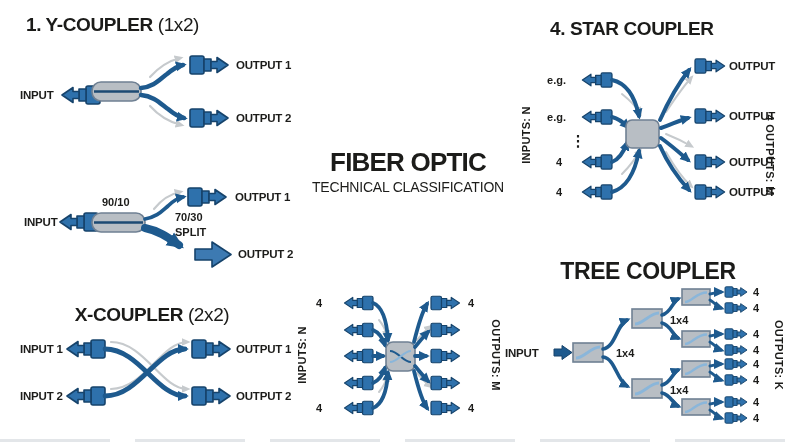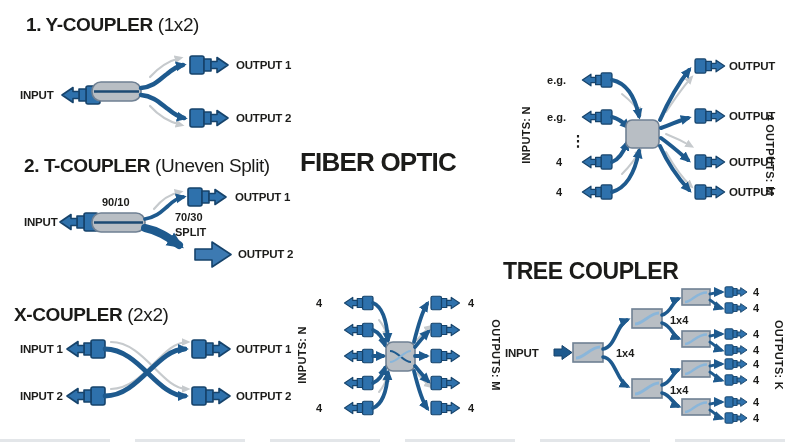--- a/index.html
+++ b/index.html
@@ -1,21 +1,21 @@
 <!DOCTYPE html>
 <html><head>
 <meta charset="utf-8">
 <style>
   html,body { margin:0; padding:0; background:#fff; }
   #stage { position:relative; width:800px; height:444px; background:#ffffff; overflow:hidden;
            font-family:"Liberation Sans", sans-serif; color:#1c1c1a; }
   .sec { position:absolute; }
   .h { font-weight:bold; font-size:19px; letter-spacing:-0.4px; white-space:nowrap; color:#1b1b19; }
   .h .sfx { font-weight:400; }
-  .ctr { }
+  .ctr { text-align:center; }
   svg { display:block; position:absolute; }
   svg text { font-family:"Liberation Sans", sans-serif; fill:#1c1c1a; }
   .lbl { font-size:11.5px; font-weight:700; letter-spacing:-0.2px; }
   .sm  { font-size:11px;  font-weight:700; }
   .ax  { font-size:11px;  font-weight:700; letter-spacing:0.3px; }
   .eg  { font-size:11px;  font-weight:600; }
   .fib { stroke:#1e5a8e; fill:none; stroke-linecap:round; }
   .gry { stroke:#c6cacd; fill:none; stroke-linecap:round; }
   .body { fill:#b8bec4; stroke:#6f8093; stroke-width:1.6; }
   .ct-line { font-size:26px; font-weight:bold; letter-spacing:-0.8px; line-height:1.08; }
@@ -62,24 +62,20 @@
       <path class="fib" stroke-width="4.5" marker-end="url(#ab)" d="M127,40 C140,39 146,31 153,26 C159,21 164,18 169,17"></path>
       <path class="fib" stroke-width="4.5" marker-end="url(#ab)" d="M127,47 C140,48 147,56 154,61 C160,66 165,69 170,70"></path>
       <use href="#conn" transform="translate(176,17)"></use>
       <use href="#conn" transform="translate(176,70)"></use>
       <text class="lbl" x="222" y="21">OUTPUT 1</text>
       <text class="lbl" x="222" y="74">OUTPUT 2</text>
     </svg>
   </div>
 
   <div class="sec" style="left:14px; top:150px; width:292px; height:132px;">
-    <div class="h" style="position:absolute; left:10px; top:5px;">
-      <span>2. T-COUPLER</span>
-      <span class="sfx">(Uneven Split)</span>
-    </div>
     <svg style="left:0; top:36px;" width="286" height="92" viewBox="0 0 286 92">
       <text class="sm" x="88" y="20">90/10</text>
       <text class="lbl" x="10" y="40">INPUT</text>
       <use href="#conn" transform="translate(84,36) scale(-1,1)"></use>
       <rect class="body" x="78" y="27" width="53" height="19" rx="9"></rect>
       <path d="M80,36.5 H129" stroke="#1d4a73" stroke-width="2.4" fill="none"></path>
       <path class="gry" stroke-width="2.2" marker-end="url(#ag)" d="M140,23 C148,13 156,8 166,6"></path>
       <path class="fib" stroke-width="3.8" marker-end="url(#ab)" d="M131,33 C143,31 148,25 154,20 C159,15 164,12 169,11"></path>
       <path class="fib" stroke-width="8" marker-end="url(#abl)" d="M131,42 C146,45 156,53 165,59"></path>
       <use href="#conn" transform="translate(174,11)"></use>
@@ -107,23 +103,25 @@
       <path class="fib" stroke-width="4.8" marker-end="url(#ab)" d="M91,64 C125,64 143,17 171,17"></path>
       <use href="#conn" transform="translate(178,17)"></use>
       <use href="#conn" transform="translate(178,64)"></use>
       <text class="lbl" x="222" y="21">OUTPUT 1</text>
       <text class="lbl" x="222" y="68">OUTPUT 2</text>
     </svg>
   </div>
 
   <div class="sec ctr" style="left:300px; top:148px; width:216px;">
     <div class="ct-line">FIBER OPTIC</div>
+    <div class="ct-sub">TECHNICAL CLASSIFICATION</div>
   </div>
 
   <div class="sec" style="left:518px; top:14px; width:282px; height:220px;">
+    <div class="h" style="position:absolute; left:32px; top:4px;">4. STAR COUPLER</div>
     <svg style="left:2px; top:36px;" width="280" height="172" viewBox="0 0 280 172">
       <text class="ax" transform="translate(10,85) rotate(-90)" text-anchor="middle">INPUTS: N</text>
       <text class="eg" x="46" y="34" text-anchor="end">e.g.</text>
       <text class="eg" x="46" y="71" text-anchor="end">e.g.</text>
       <text class="sm" x="42" y="116" text-anchor="end">4</text>
       <text class="sm" x="42" y="146" text-anchor="end">4</text>
       <text x="58" y="96" text-anchor="middle" font-size="15" font-weight="bold">⋮</text>
       <use href="#conn" transform="translate(92,30) scale(-0.78,0.78)"></use>
       <use href="#conn" transform="translate(92,67) scale(-0.78,0.78)"></use>
       <use href="#conn" transform="translate(92,112) scale(-0.78,0.78)"></use>

